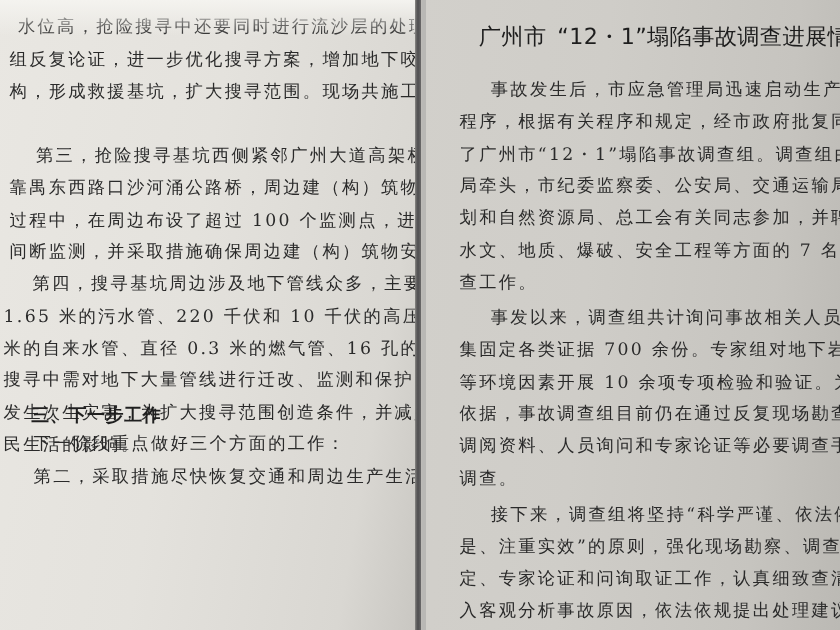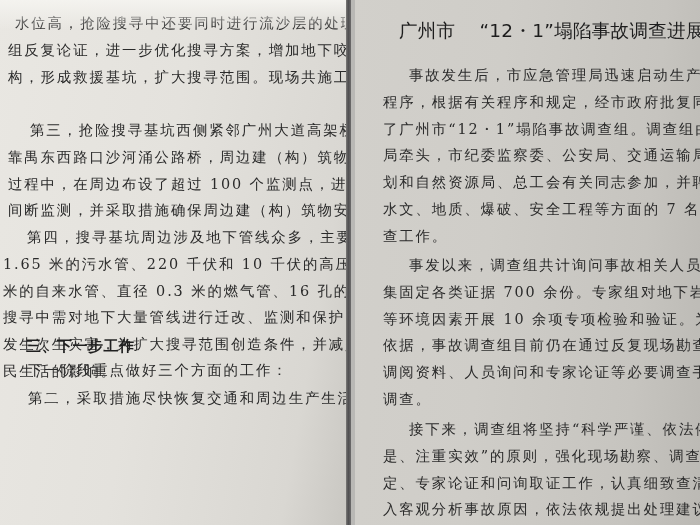--- a/index.html
+++ b/index.html
@@ -48,21 +48,21 @@
       font-family: "DejaVu Sans", "Liberation Sans", sans-serif;
       font-weight: bold; font-size: 15px; letter-spacing: 0.5px;
       color: #1f1f1f;
     }
     .title {
       position: absolute; margin: 0;
       font-family: "DejaVu Sans", "Liberation Sans", sans-serif;
       font-size: 18.5px; font-weight: normal; letter-spacing: 0.3px;
       color: #1d1d1d; white-space: nowrap;
     }
-    .title .quote { margin-left: 24px; }
+    .title .quote { margin-left: 9px; }
   </style>
 </head>
 <body>
 
 <div class="spread">
 
   <div class="page page-left">
     <div class="para" style="left:8px; top:10px;">
       <span class="ln" style="padding-left:7px;">水位高，抢险搜寻中还要同时进行流沙层的处理。经过专家</span>
       <span class="ln">组反复论证，进一步优化搜寻方案，增加地下咬合桩围护结</span>

